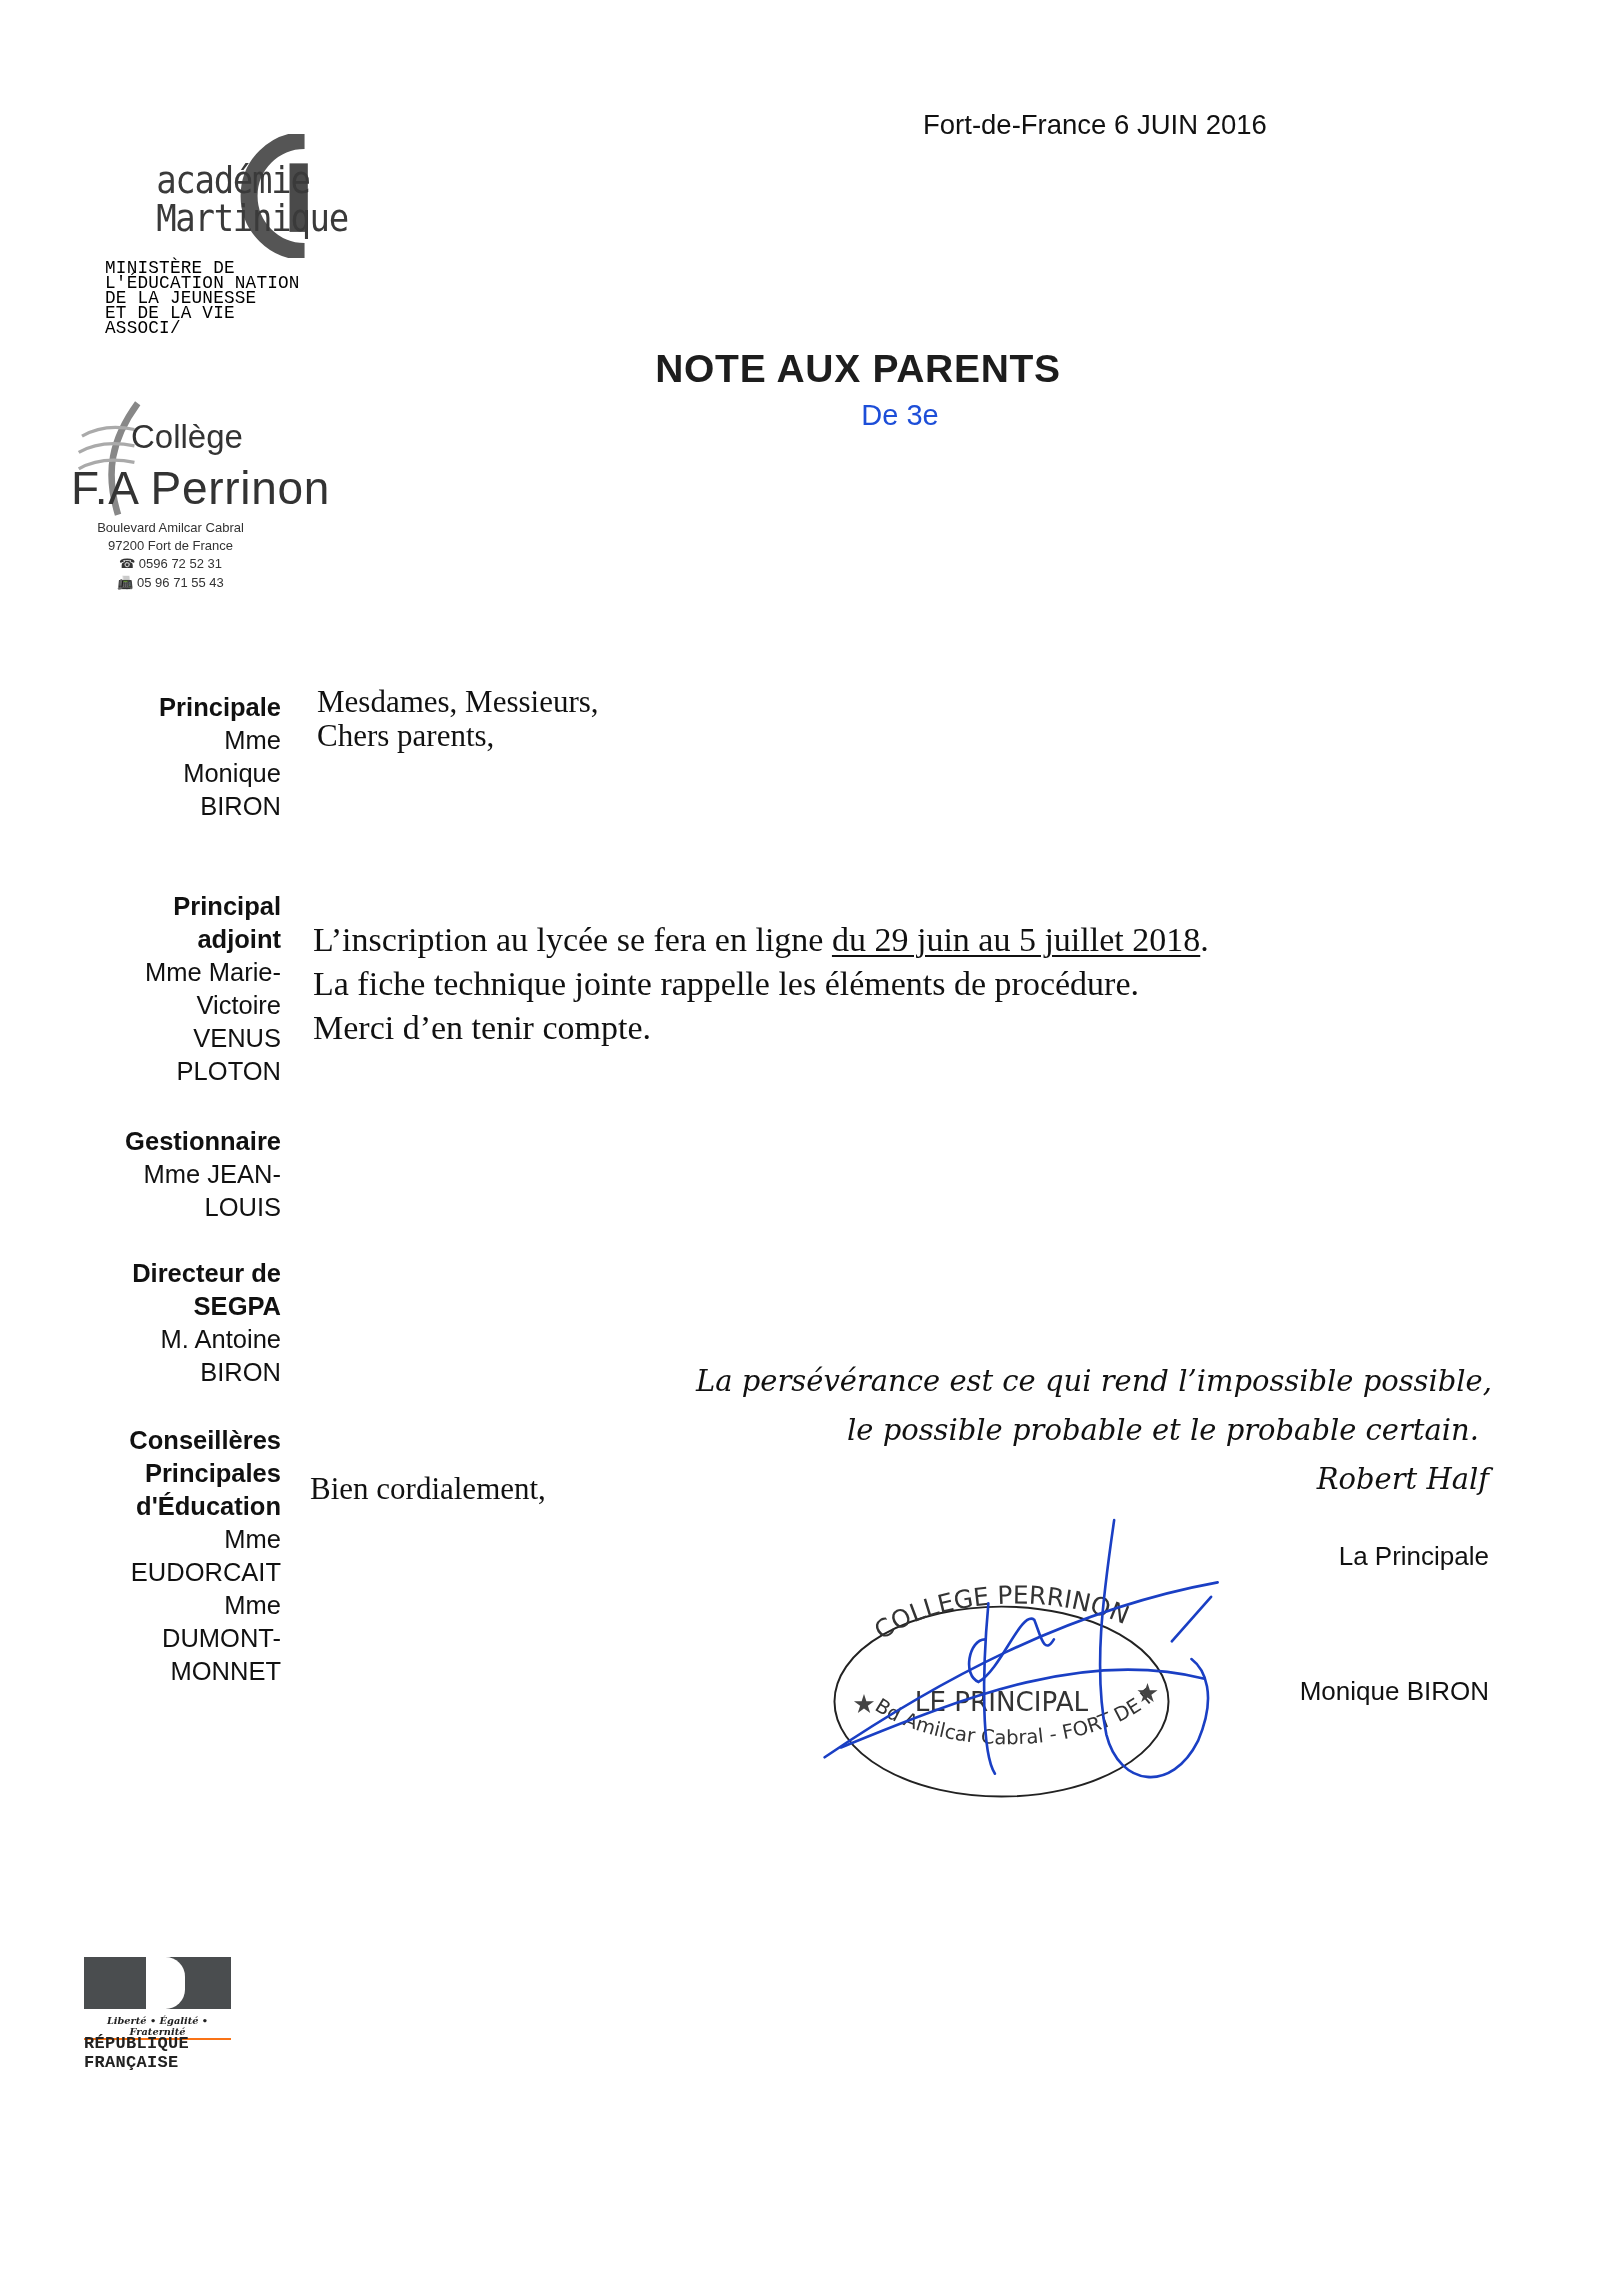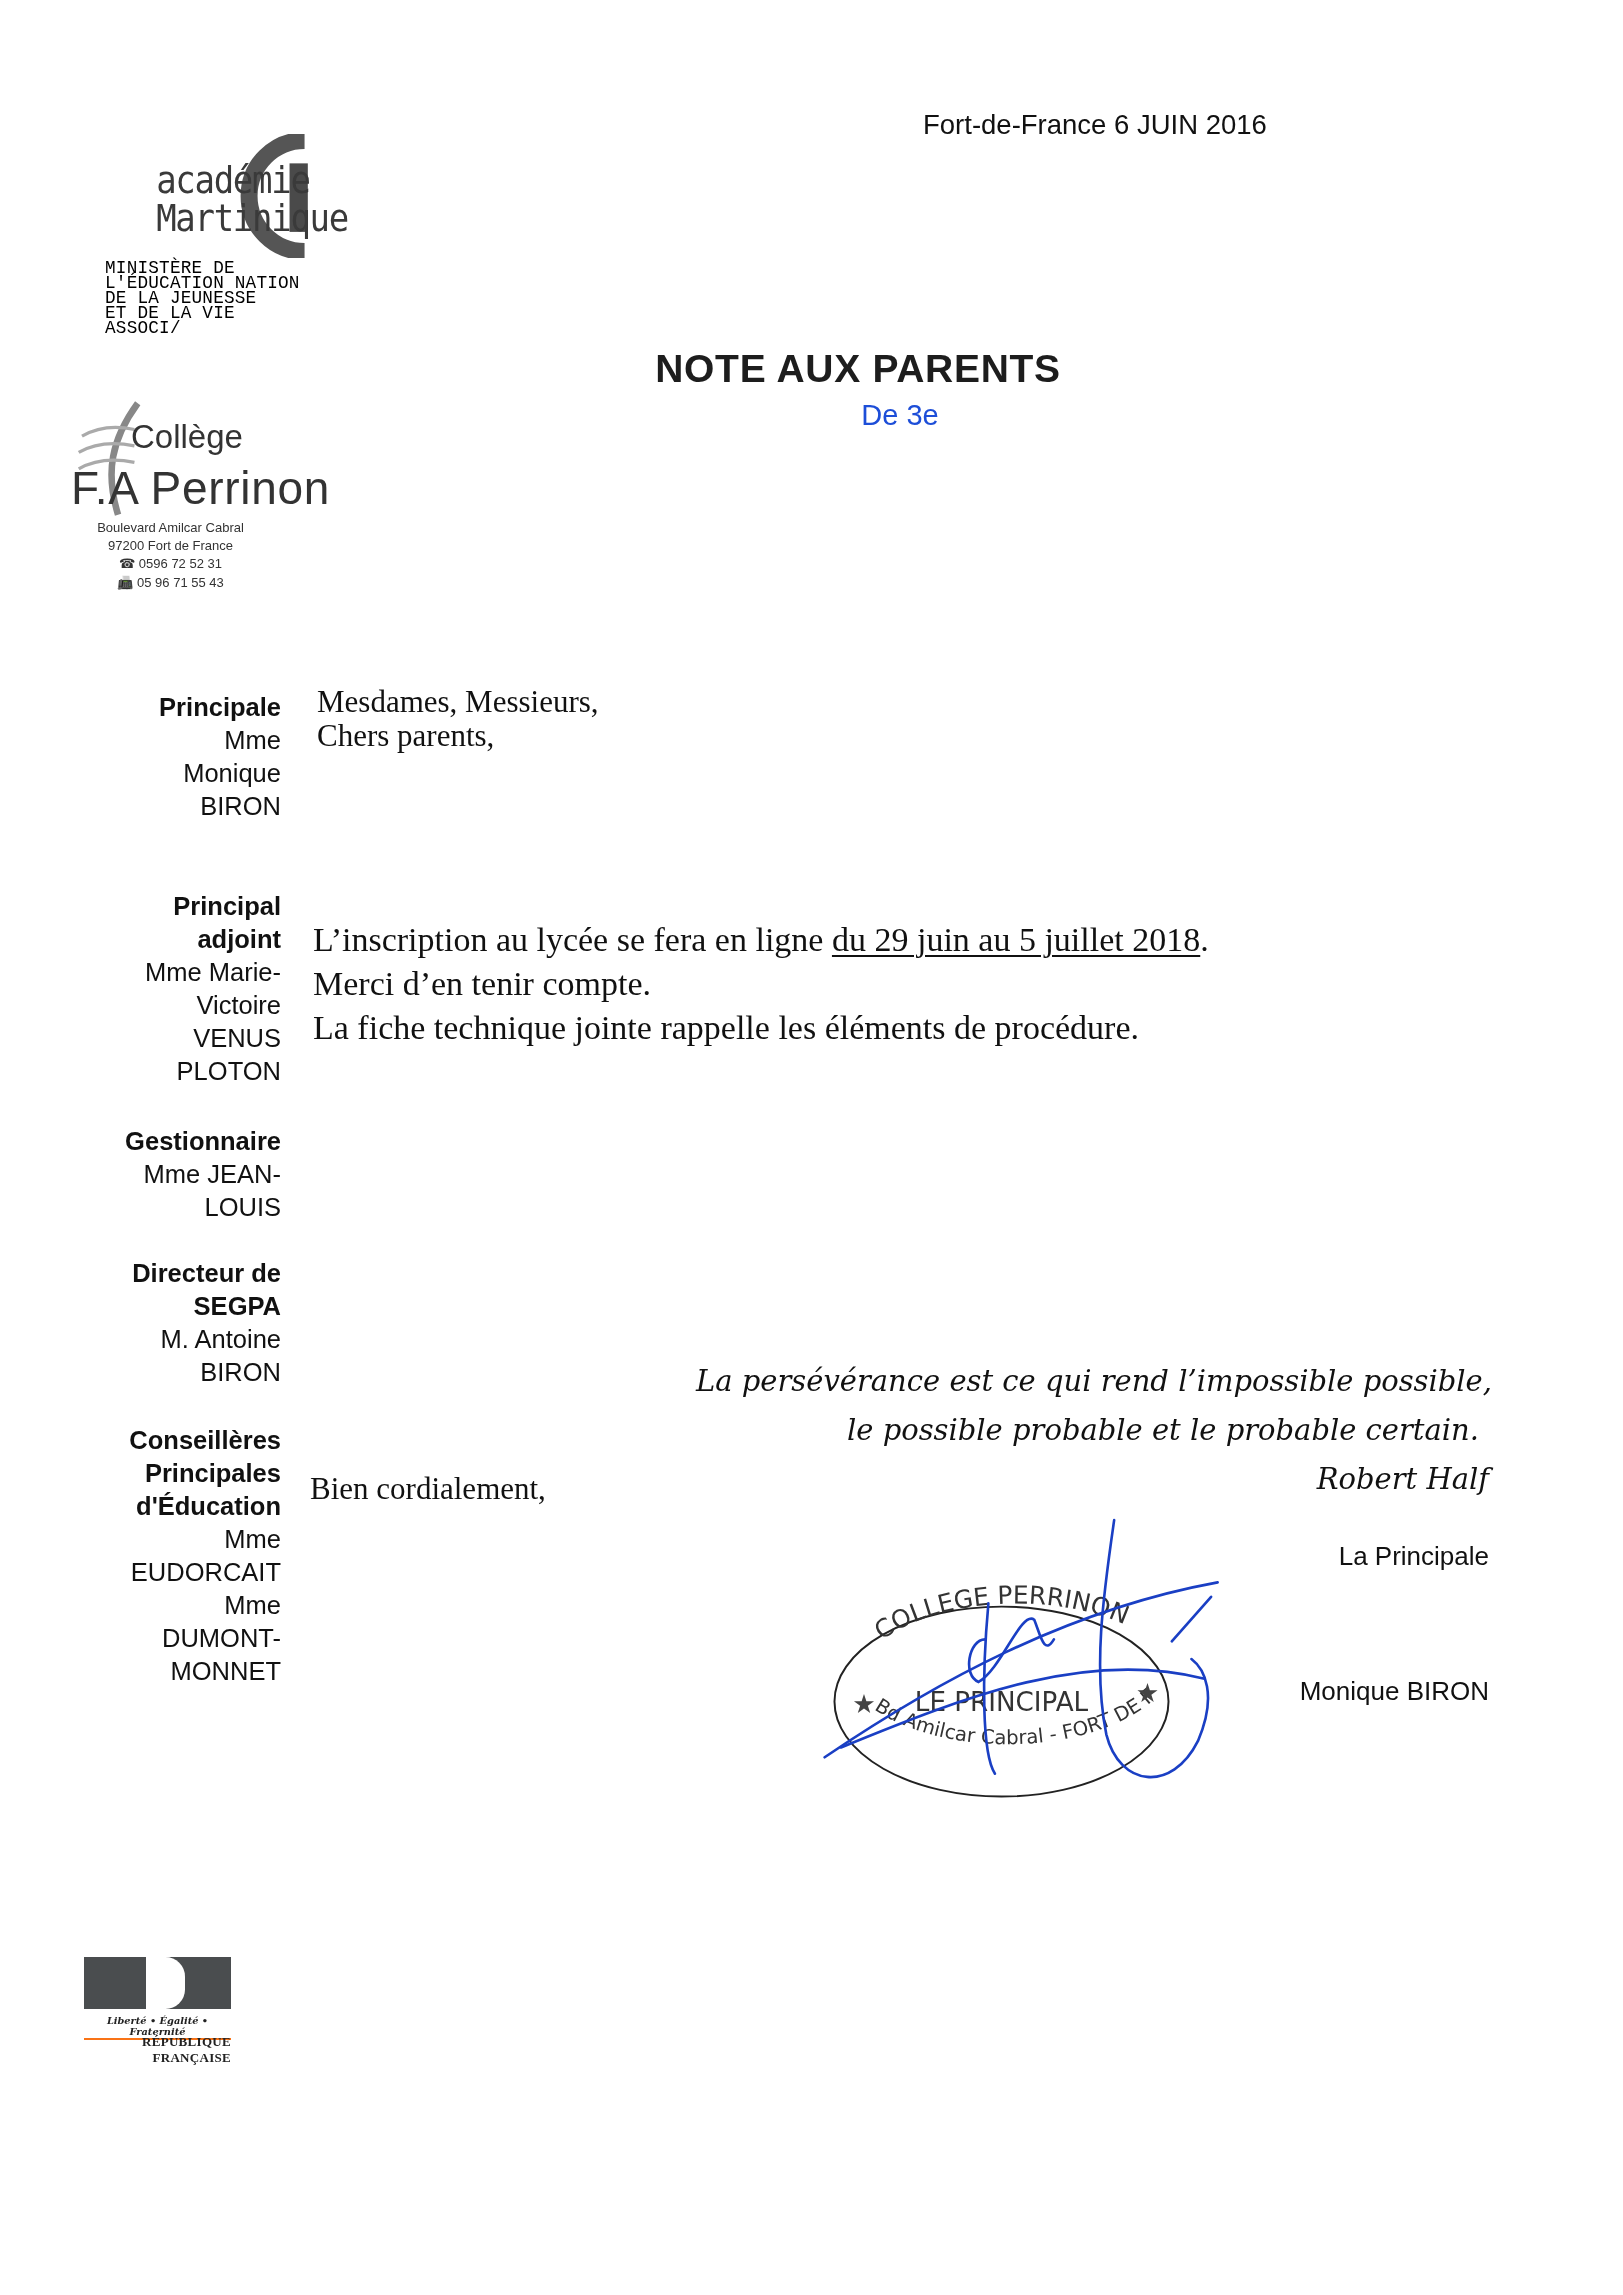--- a/index.html
+++ b/index.html
@@ -37,21 +37,21 @@
 
   
   #signer-title { right:134px; top:1541px; font-size:26px; }
   #signer-name  { right:134px; top:1676px; font-size:26px; }
   #stamp { left:805px; top:1505px; width:524px; height:367px; }
 
   
   #marianne { left:84px; top:1957px; width:147px; height:52px; background:#4a4d4f; }
   #marianne .face { position:absolute; left:62px; top:0; width:39px; height:52px; background:#fff; border-radius:0 19.6px 19.6px 0; }
   #devise { left:84px; top:2015px; width:147px; font-family:"DejaVu Serif", serif; font-style:italic; font-weight:bold; font-size:9.8px; color:#222; text-align:center; border-bottom:2px solid #f97316; padding-bottom:1.3px; }
-  #rf { left:84px; top:2034px; width:147px; text-align:right; font-family:Liberation Serif, serif; font-weight:bold; font-size:13px; color:#222; letter-spacing:0.3px; }
+  #rf { left:84px; top:2034px; width:147px; text-align:left; font-family:Liberation Mono, monospace; font-weight:bold; font-size:17px; color:#222; letter-spacing:0.3px; }
 </style>
 </head>
 <body>
 
 <div id="academie-logo" class="abs">
   <svg width="157" height="124" viewBox="0 0 240 190" style="position:absolute;left:0;top:0;">
     <path d="M235 10 A 85 85 0 0 0 235 180" fill="none" stroke="#555" stroke-width="26"></path>
     <rect x="212" y="45" width="28" height="105" fill="#4a4a4a"></rect>
   </svg>
   <div class="abs acad-word" style="left:5.2px;top:26px;">académie</div>
@@ -130,22 +130,22 @@
   <div>MONNET</div>
 </div>
 
 <div class="body-text serif" style="top:685px;left:317px;line-height:34px;">
   <div>Mesdames, Messieurs,</div>
   <div>Chers parents,</div>
 </div>
 
 <div class="body-text serif" style="top:918px;font-size:34px;line-height:44px;">
   <div><span>L’inscription au lycée se fera en ligne </span><span class="underline">du 29 juin au 5 juillet 2018</span><span>.</span></div>
+  <div>La fiche technique jointe rappelle les éléments de procédure.</div>
   <div>Merci d’en tenir compte.</div>
-  <div>La fiche technique jointe rappelle les éléments de procédure.</div>
 </div>
 
 <div class="body-text serif" style="top:1467px;left:310px;">Bien cordialement,</div>
 
 <div class="quote" style="top:1319px;">La persévérance est ce qui rend l’impossible possible,</div>
 <div class="quote" style="top:1368px;right:144px;">le possible probable et le probable certain.</div>
 <div class="quote" style="top:1417px;right:134px;">Robert Half</div>
 
 <div id="signer-title" class="abs sans">La Principale</div>
 <div id="signer-name" class="abs sans">Monique BIRON</div>

